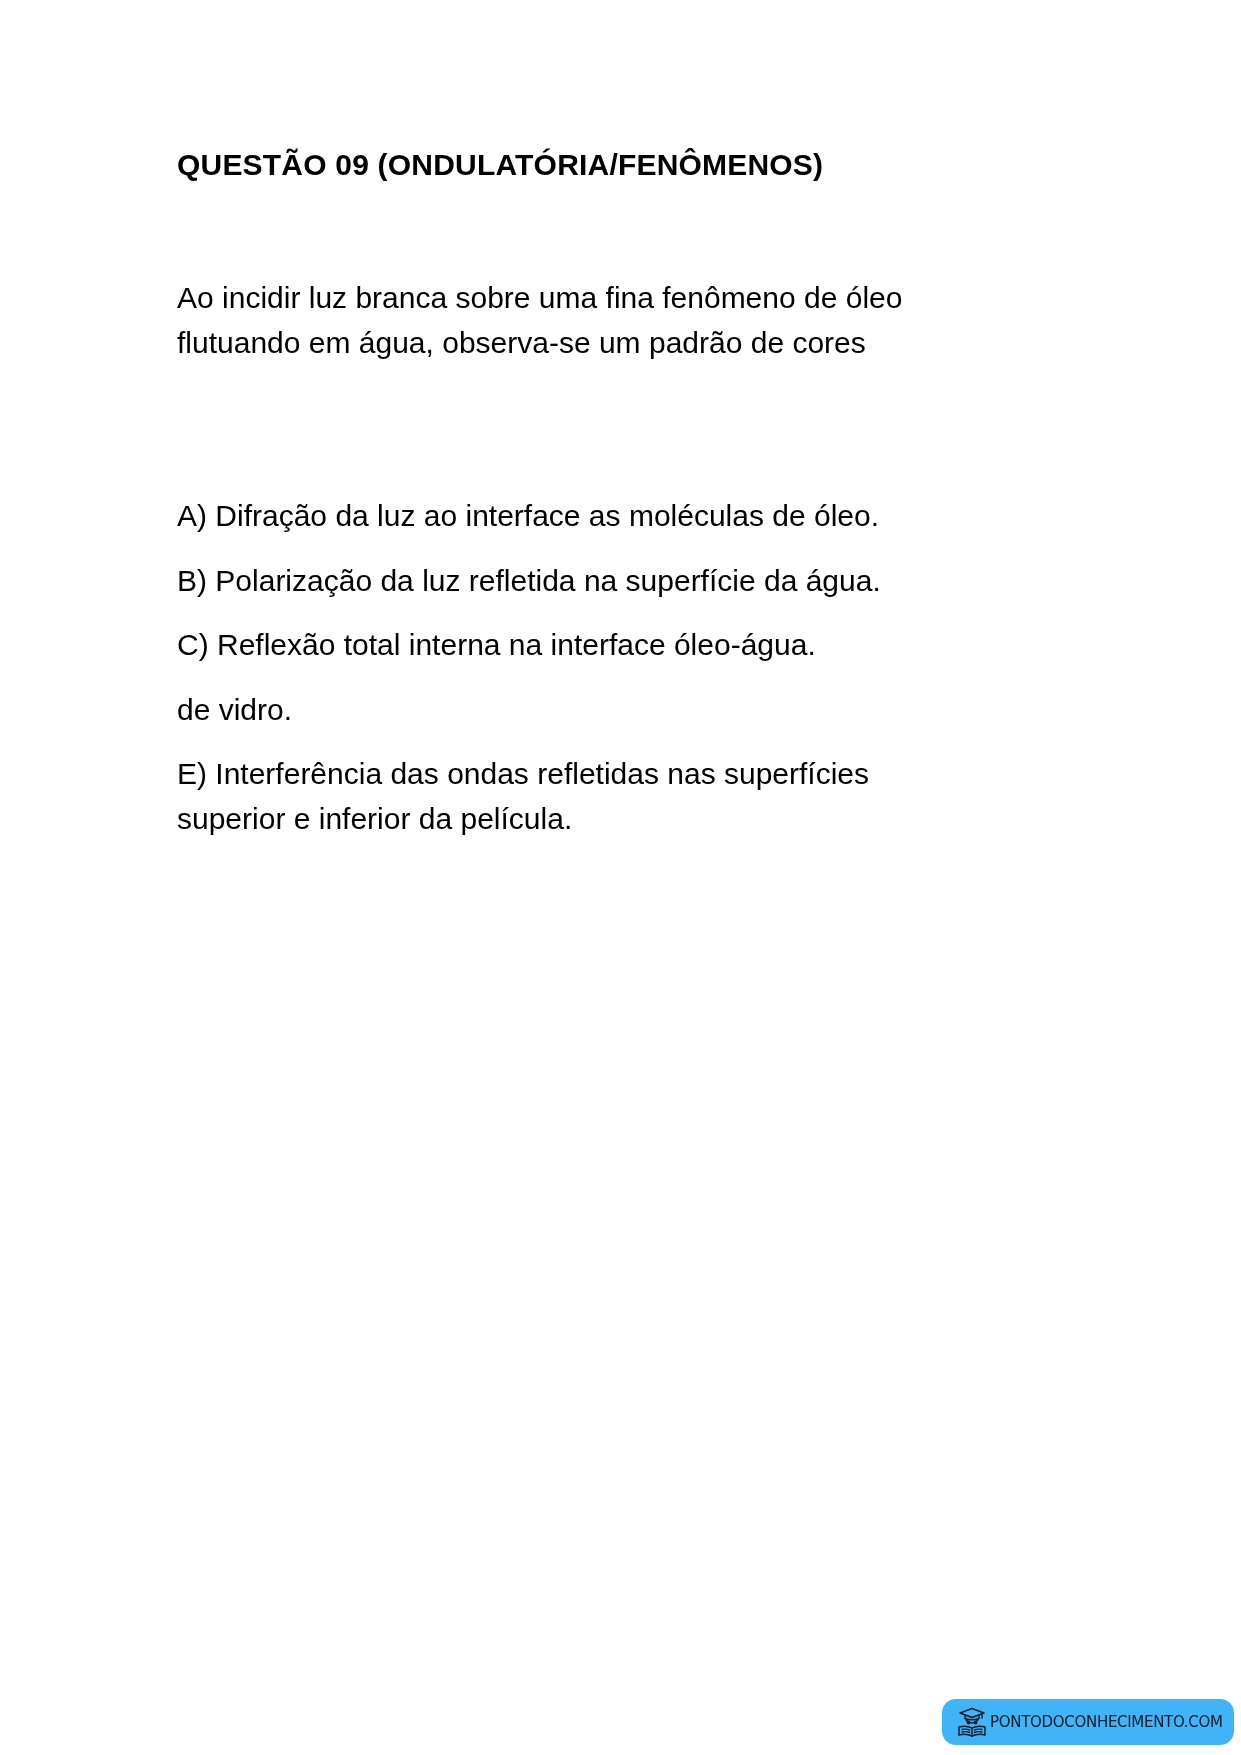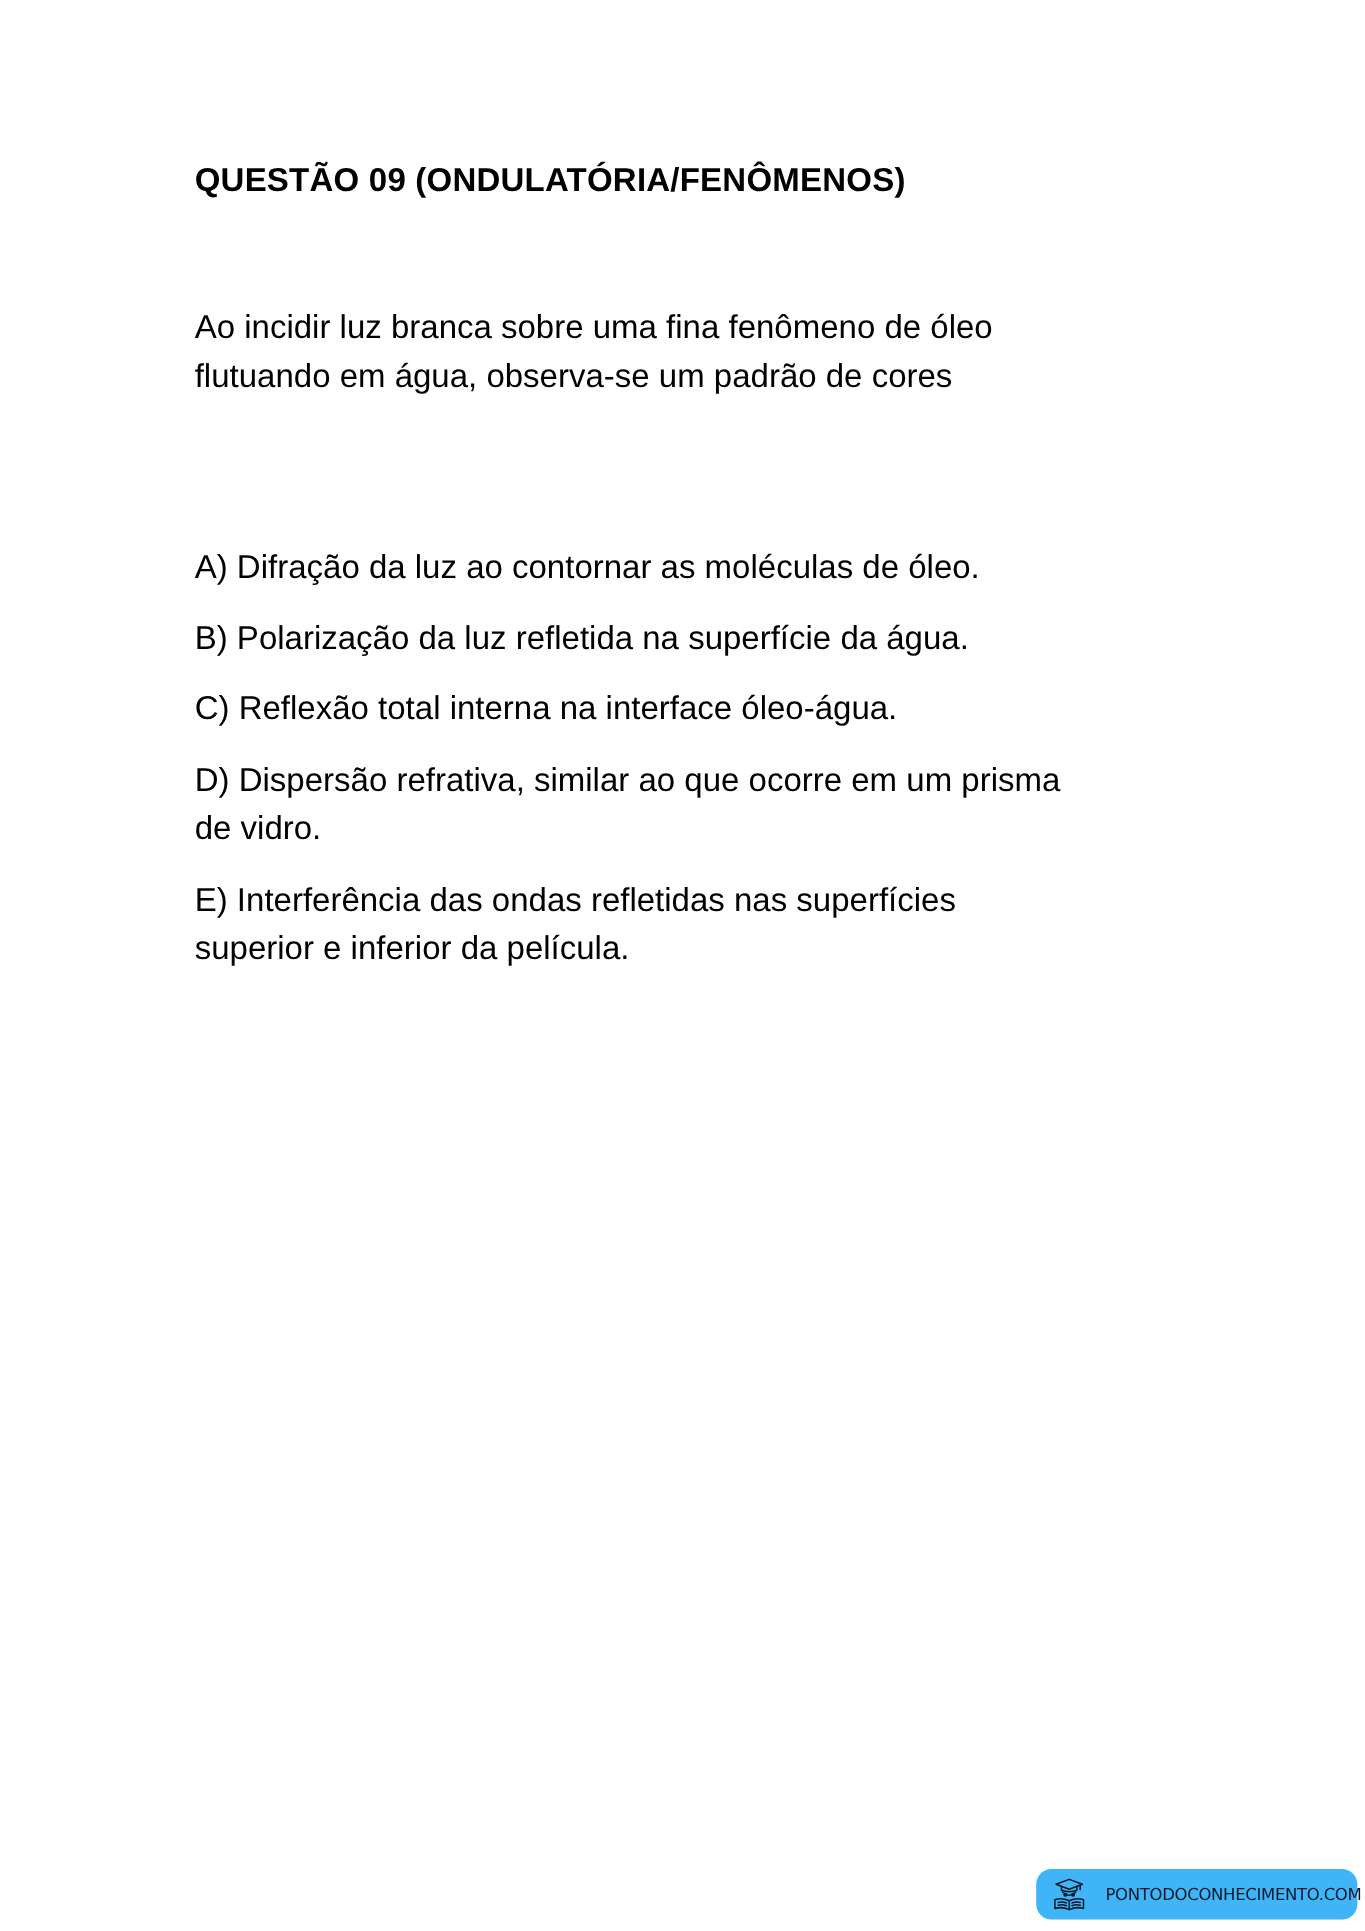--- a/index.html
+++ b/index.html
@@ -58,21 +58,20 @@
       left: 942px;
       top: 1699px;
       width: 292px;
       height: 46px;
       border-radius: 14px;
       background: #3fb4f6;
       display: flex;
       align-items: center;
       padding-left: 14px;
       box-sizing: border-box;
-      gap: 15px;
     }
     .badge-icon {
       width: 32px;
       height: 32px;
       margin-right: 2px;
       flex: 0 0 auto;
     }
     .badge-text {
       font-family: "DejaVu Sans", sans-serif;
       font-size: 15px;
@@ -89,30 +88,29 @@
 
   <div class="title">QUESTÃO 09 (ONDULATÓRIA/FENÔMENOS)</div>
 
   <div class="prompt">
     <span class="line">Ao incidir luz branca sobre uma fina fenômeno de óleo</span>
     <span class="line">flutuando em água, observa-se um padrão de cores</span>
   </div>
 
   <div class="options">
     <div class="option opt-a">
-      <span class="line">A) Difração da luz ao contornar as moléculas de óleo.</span>
+      <span class="line">A) Difração da luz ao interface as moléculas de óleo.</span>
     </div>
     <div class="option">
       <span class="line">B) Polarização da luz refletida na superfície da água.</span>
     </div>
     <div class="option">
       <span class="line">C) Reflexão total interna na interface óleo-água.</span>
     </div>
     <div class="option">
-      <span class="line">D) Dispersão refrativa, similar ao que ocorre em um prisma</span>
       <span class="line">de vidro.</span>
     </div>
     <div class="option">
       <span class="line">E) Interferência das ondas refletidas nas superfícies</span>
       <span class="line">superior e inferior da película.</span>
     </div>
   </div>
 
   <div class="badge">
     <span class="badge-icon">

